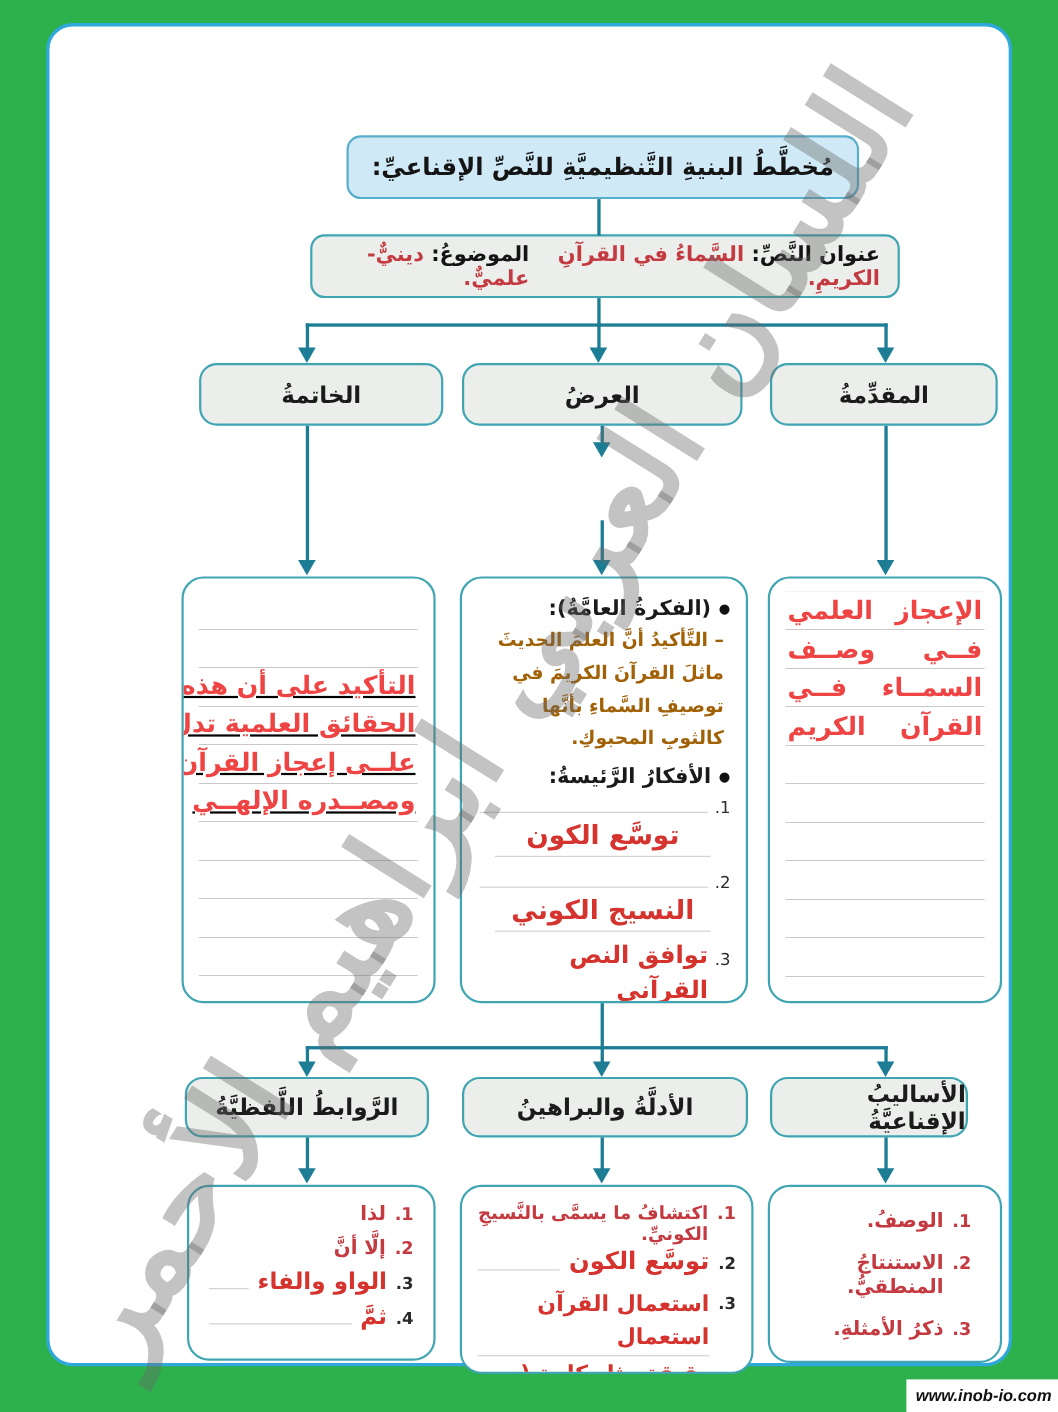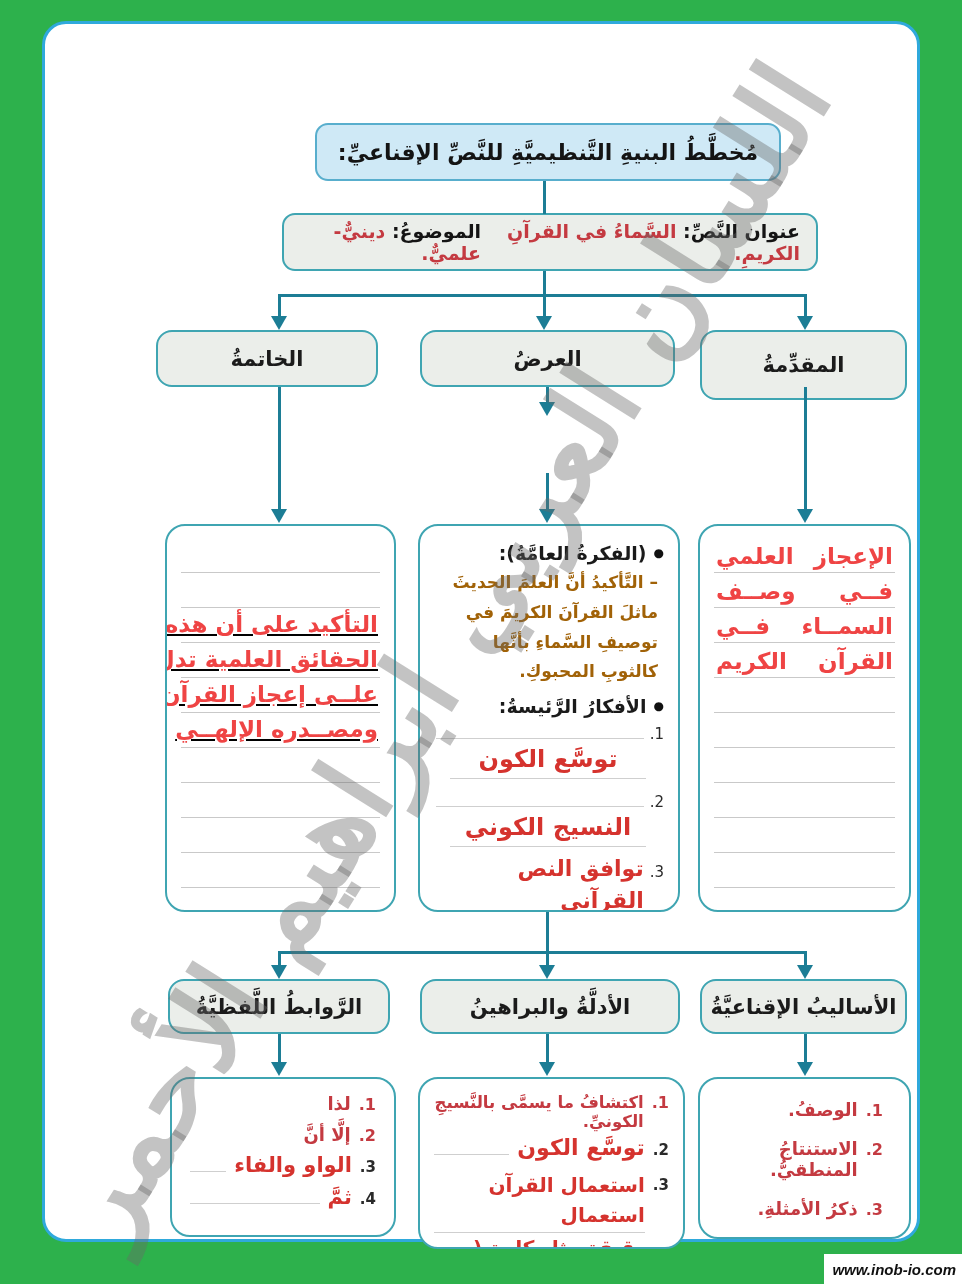--- a/index.html
+++ b/index.html
@@ -95,27 +95,27 @@
       <span>
         <span>عنوان النَّصِّ:</span>
         <span class="red-val">السَّماءُ في القرآنِ الكريمِ.</span>
       </span>
       <span>
         <span>الموضوعُ:</span>
         <span class="red-val">دينيٌّ-علميٌّ.</span>
       </span>
     </div>
 
-    <div class="hbox" style="left:111px; top:306px; width:222px; height:57px;">
+    <div class="hbox" style="left:136px; top:306px; width:222px; height:57px;">
       <span>الخاتمةُ</span>
     </div>
     <div class="hbox" style="left:375px; top:306px; width:255px; height:57px;">
       <span>العرضُ</span>
     </div>
-    <div class="hbox" style="left:655px; top:306px; width:207px; height:70px;justify-content:center;">
+    <div class="hbox" style="left:655px; top:306px; width:207px; height:57px;justify-content:center;">
       <span>المقدِّمةُ</span>
     </div>
 
 
     <div class="cbox" style="left:120px; top:500px; width:231px; height:388px;">
       <div class="ruled-bg"></div>
       <div class="note-lines" style="top:82px;text-decoration:underline;">
         <div class="note-line">التأكيد على أن هذه</div>
         <div class="note-line">الحقائق العلمية تدل</div>
         <div class="note-line">علــى إعجاز القرآن</div>
@@ -169,21 +169,21 @@
         <div class="note-line">القرآن الكريم</div>
       </div>
     </div>
 
     <div class="hbox" style="left:123px; top:955px; width:222px; height:55px;">
       <span>الرَّوابطُ اللَّفظيَّةُ</span>
     </div>
     <div class="hbox" style="left:375px; top:955px; width:260px; height:55px;">
       <span>الأدلَّةُ والبراهينُ</span>
     </div>
-    <div class="hbox" style="left:655px; top:955px; width:207px; height:55px;">
+    <div class="hbox" style="left:655px; top:955px; width:180px; height:55px;">
       <span>الأساليبُ الإقناعيَّةُ</span>
     </div>
 
     <div class="cbox" style="left:125px; top:1053px; width:226px; height:160px; padding:12px 18px;">
       <div class="list-item print" style="margin-top:2px;">
         <span class="num num-red num-rtl">1.</span>
         <span>لذا</span>
       </div>
       <div class="list-item print" style="margin-top:10px;">
         <span class="num num-red num-rtl">2.</span>

